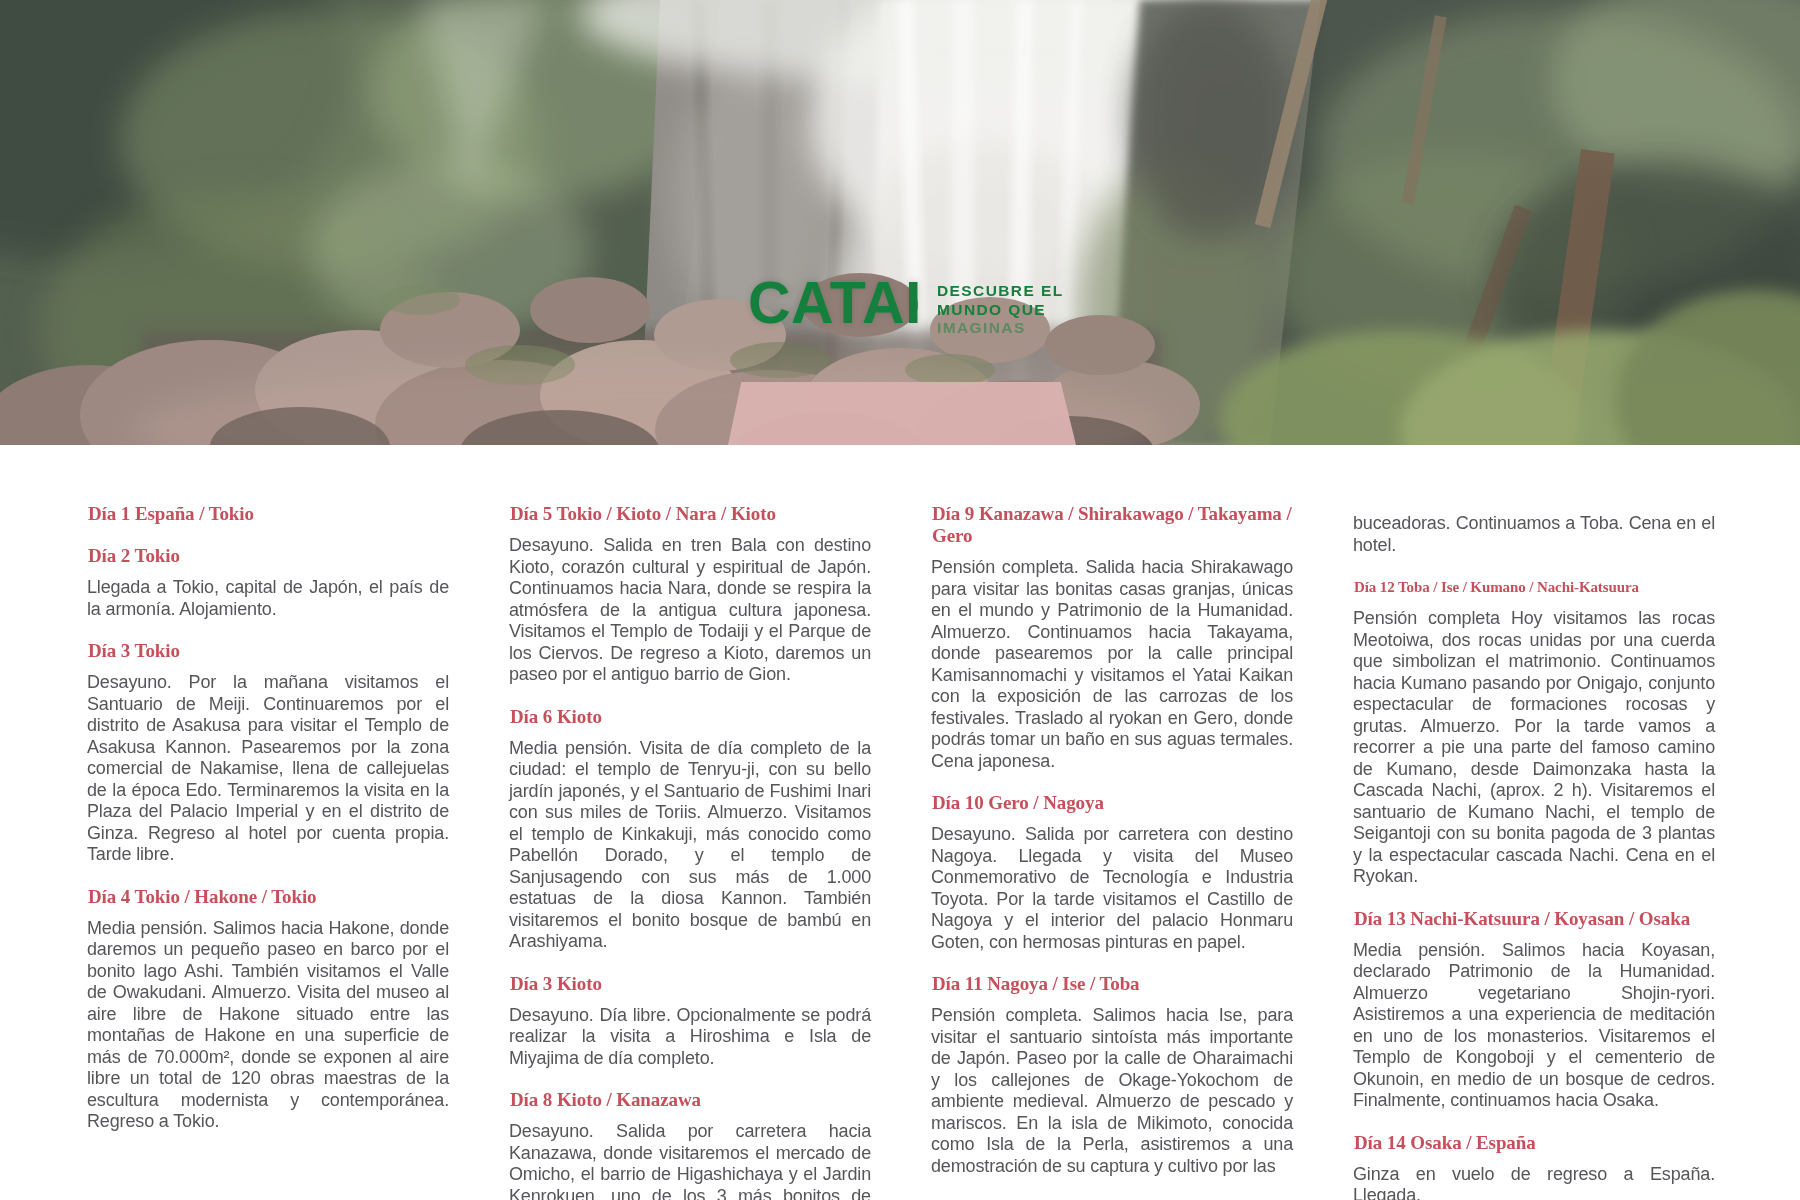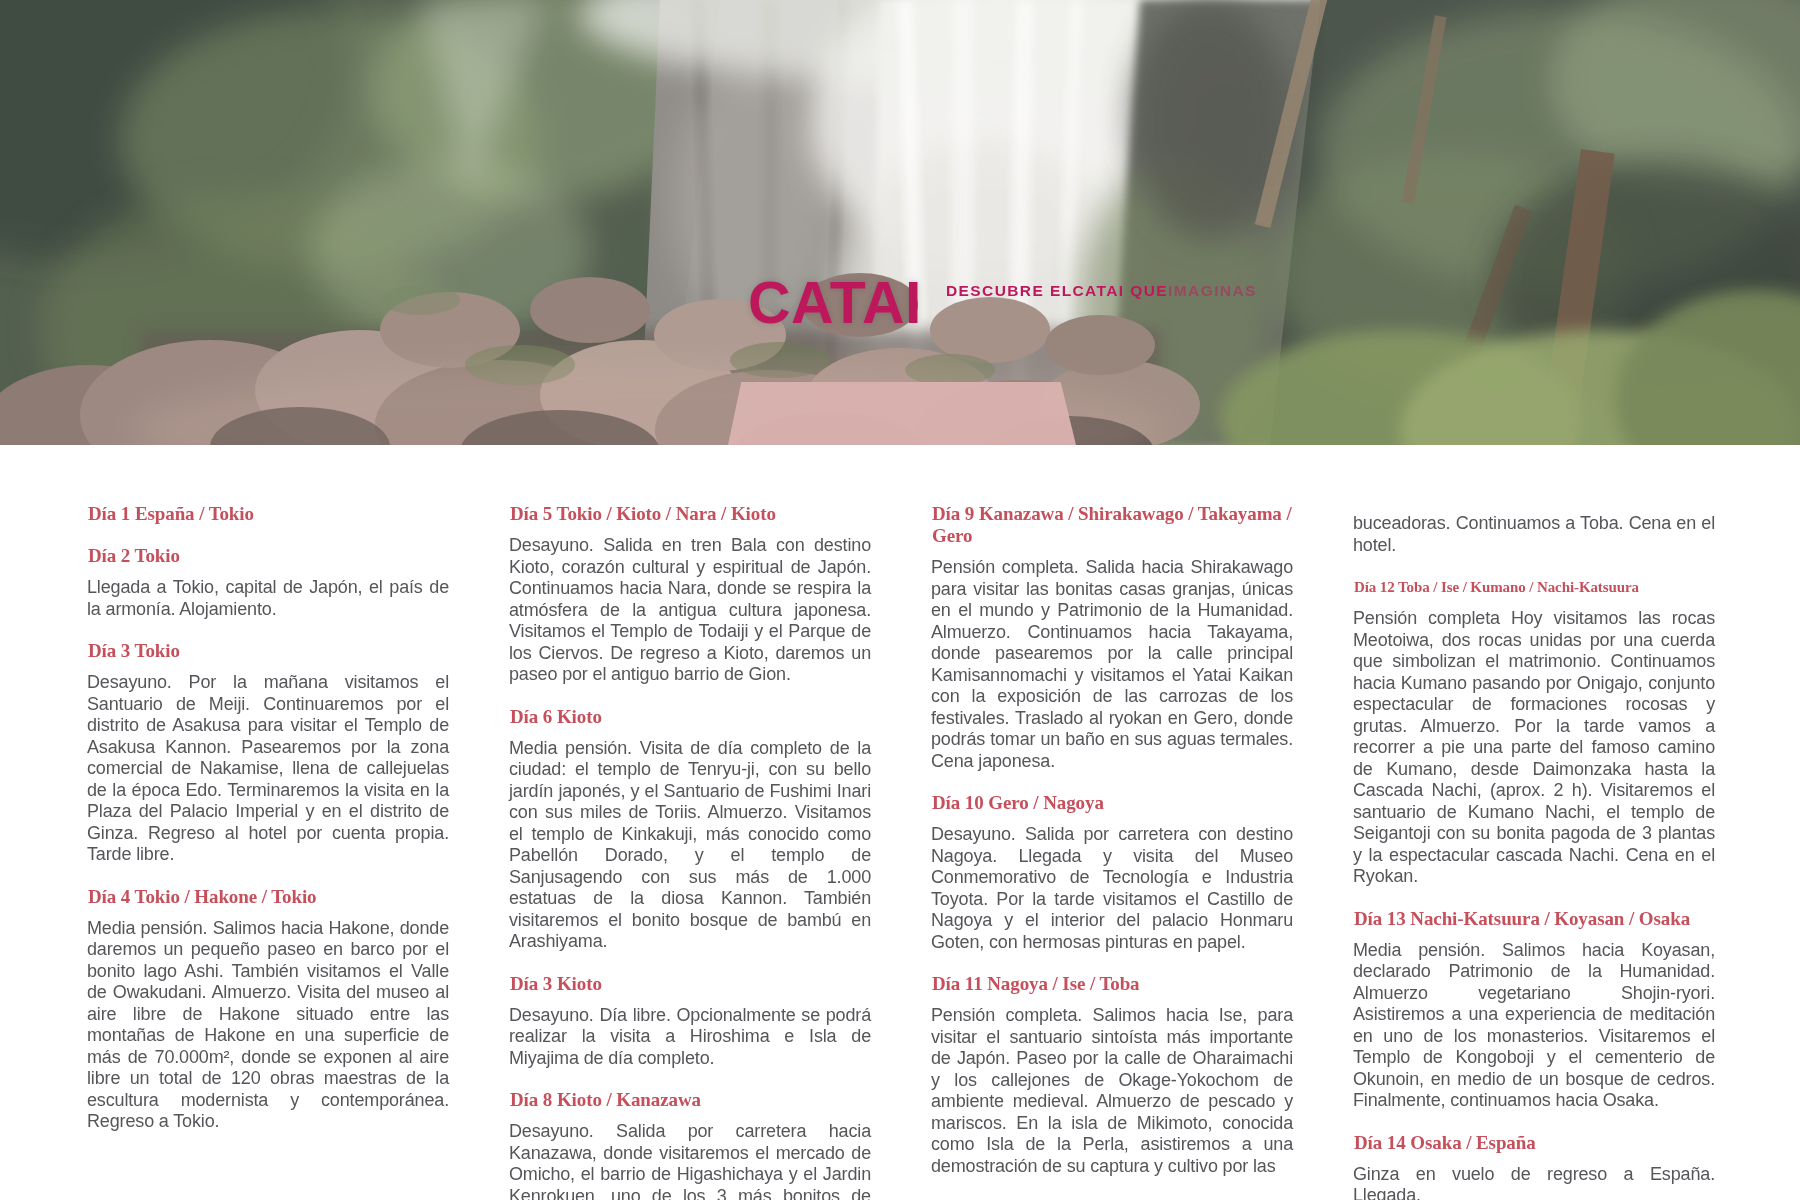--- a/index.html
+++ b/index.html
@@ -8,26 +8,26 @@
     font-family:"Liberation Sans", sans-serif; overflow:hidden;
   }
   
   .hero { position:absolute; left:0; top:0; width:1800px; height:445px; }
   .hero svg { display:block; width:1800px; height:445px; }
   .accent-shape {
     position:absolute; left:728px; top:382px; width:348px; height:63px;
     background:#d9b2b0; opacity:.97;
     clip-path:polygon(3.8% 0, 95.6% 0, 100% 100%, 0 100%);
   }
-  .logo { position:absolute; left:748px; top:280px; display:flex; gap:24px; color:#be185d; }
+  .logo { position:absolute; left:748px; top:280px; display:flex; gap:15px; color:#15803d; }
   .brand {
     font-size:59px; font-weight:bold; line-height:46px; letter-spacing:0.5px;
     text-shadow:0 0 6px rgba(60,70,60,.25);
   }
-  .tagline { display:flex; flex-direction:row; padding-top:2px; }
+  .tagline { display:flex; flex-direction:column; padding-top:2px; }
   .tagline span {
     font-size:15.5px; font-weight:bold; letter-spacing:1.4px; line-height:18.5px;
     white-space:nowrap;
   }
   .tagline .faded { opacity:.5; }
   
   .content {
     position:absolute; left:77px; top:503px; width:1648px;
     display:grid; grid-template-columns:repeat(4,1fr); column-gap:40px;
   }
@@ -154,21 +154,21 @@
 
       <rect x="0" y="0" width="1800" height="445" fill="#f2f0ea" opacity="0.07"></rect>
     </svg>
 
     <div class="accent-shape"></div>
 
     <div class="logo">
       <div class="brand">CATAI</div>
       <div class="tagline">
         <span>DESCUBRE EL</span>
-        <span>CATAI QUE</span>
+        <span>MUNDO QUE</span>
         <span class="faded">IMAGINAS</span>
       </div>
     </div>
   </div>
 
   <div class="content">
 
     <div class="col">
       <section class="entry">
         <h3 class="day-heading">Día 1 España / Tokio</h3>

